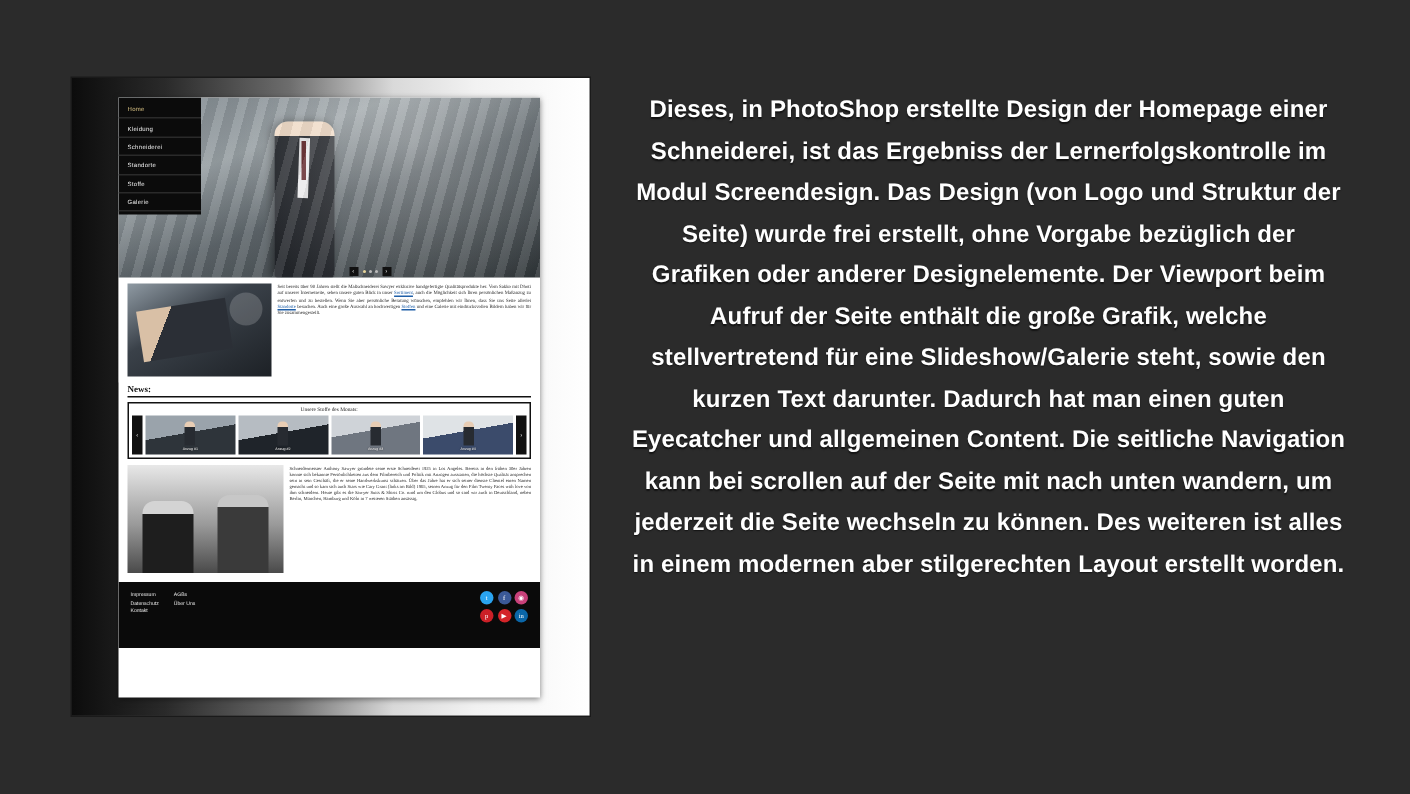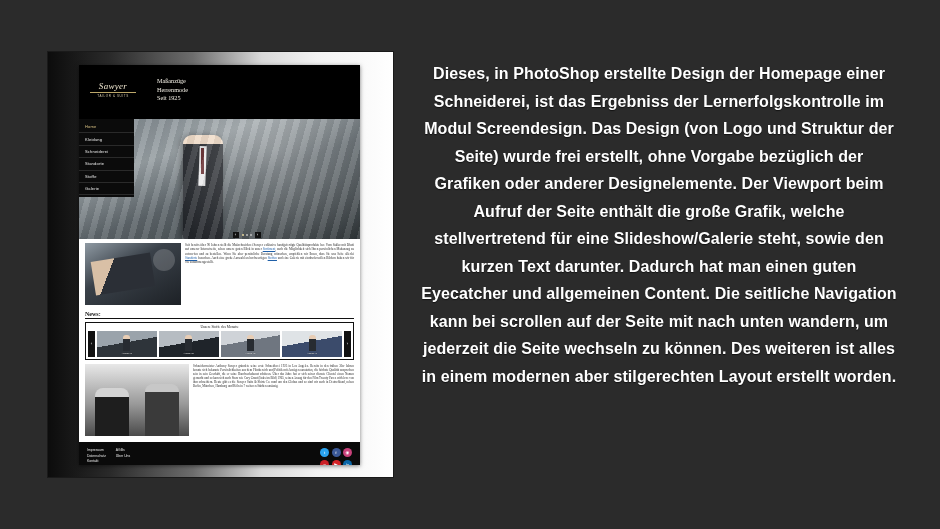--- a/index.html
+++ b/index.html
@@ -368,32 +368,20 @@
   }
 </style>
 </head>
 <body>
 
 <div class="slide">
 
   <div class="mockup-wrap">
     <div class="page">
 
-      <div class="pg-header">
-        <div class="logo">
-          <div class="logo-name">Sawyer</div>
-          <div class="logo-rule"></div>
-          <div class="logo-sub">TAILOR &amp; SUITS</div>
-        </div>
-        <div class="claim">
-          <div>Maßanzüge</div>
-          <div>Herrenmode</div>
-          <div>Seit 1925</div>
-        </div>
-      </div>
 
       <div class="hero">
         <div class="hero-figure"></div>
 
         <div class="sidenav">
           <div class="nav-item active">Home</div>
           <div class="nav-item">Kleidung</div>
           <div class="nav-item">Schneiderei</div>
           <div class="nav-item">Standorte</div>
           <div class="nav-item">Stoffe</div>

